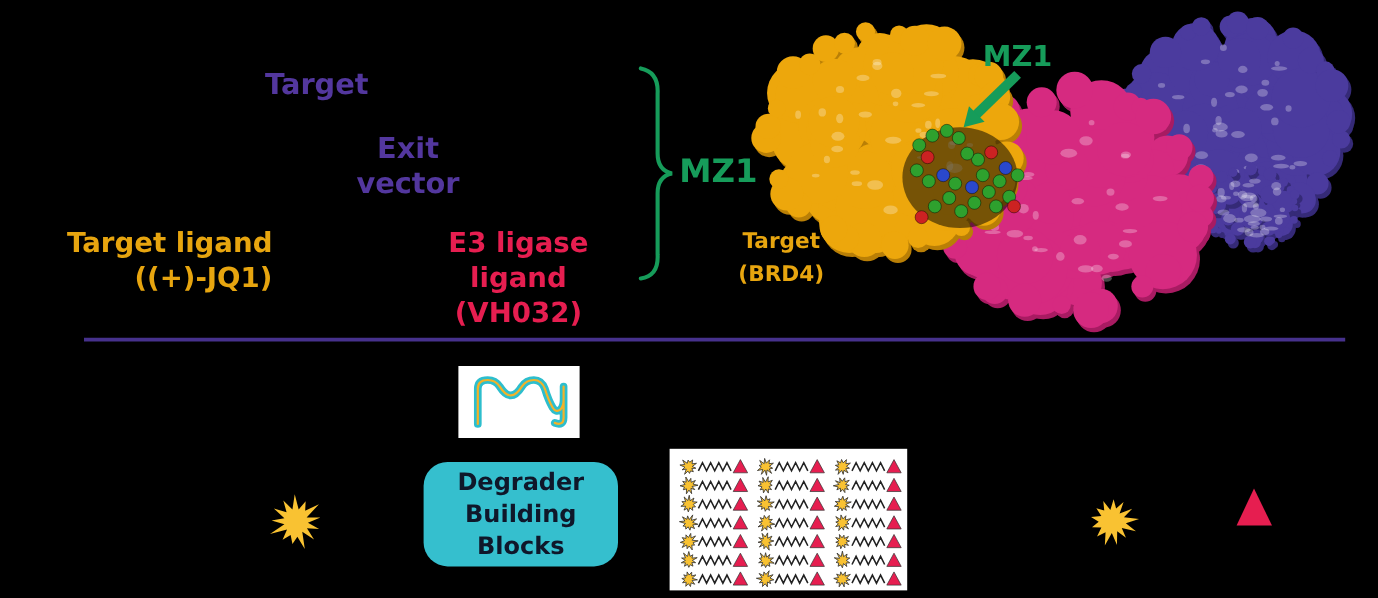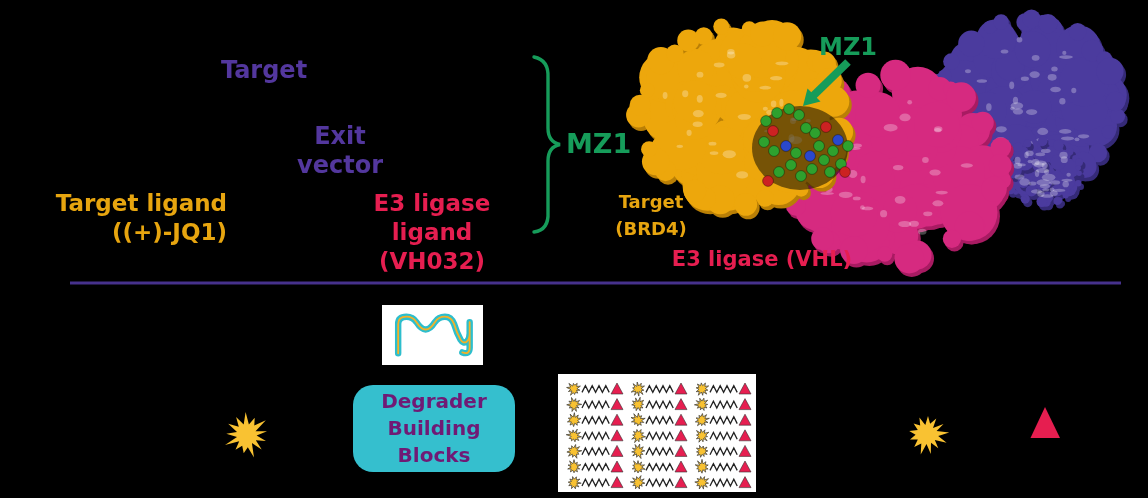--- a/index.html
+++ b/index.html
@@ -16,21 +16,21 @@
   .e3-ligand-label{left:333px;top:189px;width:198px;font-size:23px;line-height:29px;text-align:center;}
   .mz1-brace-label{left:566px;top:128px;width:70px;font-size:27px;text-align:left;}
   .mz1-annotation-label{left:818px;top:33px;width:60px;font-size:24px;}
   .target-protein-label{left:584px;top:188px;width:134px;font-size:18px;line-height:27px;}
   .e3-protein-label{left:670px;top:247px;width:184px;font-size:21px;}
   .pdb-label{left:913px;top:247px;width:146px;font-size:20px;font-style:italic;}
   .merck-box{left:382px;top:305px;width:101px;height:60px;background:#fff;z-index:2;
     display:flex;align-items:center;justify-content:center;}
   .degrader-button{left:353px;top:385px;width:162px;height:87px;border-radius:20px;z-index:2;
     display:flex;align-items:center;justify-content:center;text-align:center;
-    font-weight:bold;font-size:20px;line-height:27px;color:#701a75;white-space:pre-line;}
+    font-weight:bold;font-size:20px;line-height:27px;color:#0f172a;white-space:pre-line;}
   .library-panel{left:558px;top:374px;width:198px;height:118px;background:#fff;z-index:2;}
 </style>
 </head>
 <body>
 
 <div class="canvas">
 
   <svg id="scene" width="1148" height="498" viewBox="0 0 1148 498">
     <g id="g-protein">
         <circle cx="1035.8313446171921" cy="174.14443755315386" r="22.117394995875657" fill="#352a77"></circle>
@@ -964,32 +964,31 @@
       </g>
     <g id="g-star2">
         <polygon points="938.3,448.2 931.0,442.8 930.8,454.1 926.5,444.1 920.7,454.5 921.3,443.6 914.2,447.0 917.8,439.6 910.0,439.4 915.6,434.8 909.2,430.9 917.8,429.9 913.6,423.6 920.2,425.4 919.4,417.4 925.3,425.0 928.0,416.0 930.1,423.8 936.3,418.4 933.0,427.9 943.5,423.9 936.6,431.0 949.2,432.5 938.2,436.0 946.6,442.7 934.8,440.0" fill="#f9c232"></polygon>
       </g>
     <g id="g-tri">
         <polygon points="1030.5,438 1060,438 1045,407" fill="#e61e50"></polygon>
       </g>
   </svg>
 
   <div class="lbl linker-label" style="color: rgb(83, 55, 158);">Target</div>
-  <div class="lbl exit-vector-label" style="color: rgb(83, 55, 158); margin-top: 12px;">Exit
+  <div class="lbl exit-vector-label" style="color: rgb(83, 55, 158);">Exit
 vector</div>
   <div class="lbl target-ligand-label" style="color: rgb(231, 165, 15);">Target ligand
 ((+)-JQ1)</div>
   <div class="lbl e3-ligand-label" style="color: rgb(230, 30, 80);">E3 ligase ligand
 (VH032)</div>
   <div class="lbl mz1-brace-label" style="color: rgb(22, 156, 90);">MZ1</div>
 
   <div class="lbl mz1-annotation-label" style="color: rgb(22, 156, 90);">MZ1</div>
   <div class="lbl target-protein-label" style="color: rgb(231, 165, 15);">Target
 (BRD4)</div>
-  <div class="lbl e3-protein-label" style="color: rgb(230, 30, 80);">E3 ligase (VHL)</div>
 
   <div class="abs merck-box">
     <svg width="88" height="52" viewBox="0 0 96 56">
       <path id="m-outer" d="M10,48 L10,16 Q10,8 19,8 Q26,8 30,14 Q35,22 40,22 Q45,22 50,14 Q54,8 61,8 Q68,8 71,16 Q74,26 78,33 Q81,38 85,35 Q88,32 88,26 L88,14 L88,42 Q88,50 80,47" fill="none" stroke="#2dbecd" stroke-width="7" stroke-linecap="round" stroke-linejoin="round"></path>
       <path id="m-inner" d="M10,48 L10,16 Q10,8 19,8 Q26,8 30,14 Q35,22 40,22 Q45,22 50,14 Q54,8 61,8 Q68,8 71,16 Q74,26 78,33 Q81,38 85,35 Q88,32 88,26 L88,14 L88,42 Q88,50 80,47" fill="none" stroke="#f3b229" stroke-width="2" stroke-linecap="round" stroke-linejoin="round"></path>
     </svg>
   </div>
 
   <div class="abs degrader-button" style="background: rgb(53, 191, 206);">Degrader
 Building

